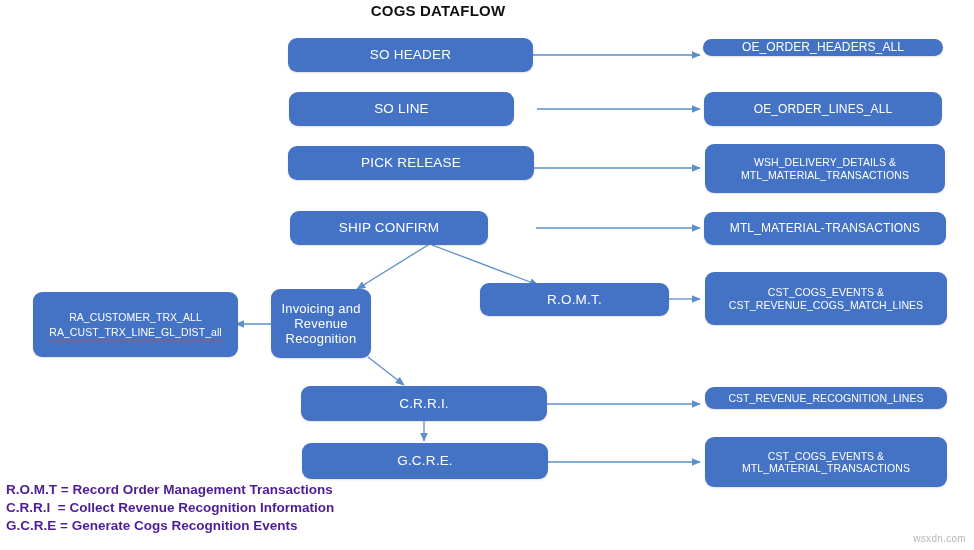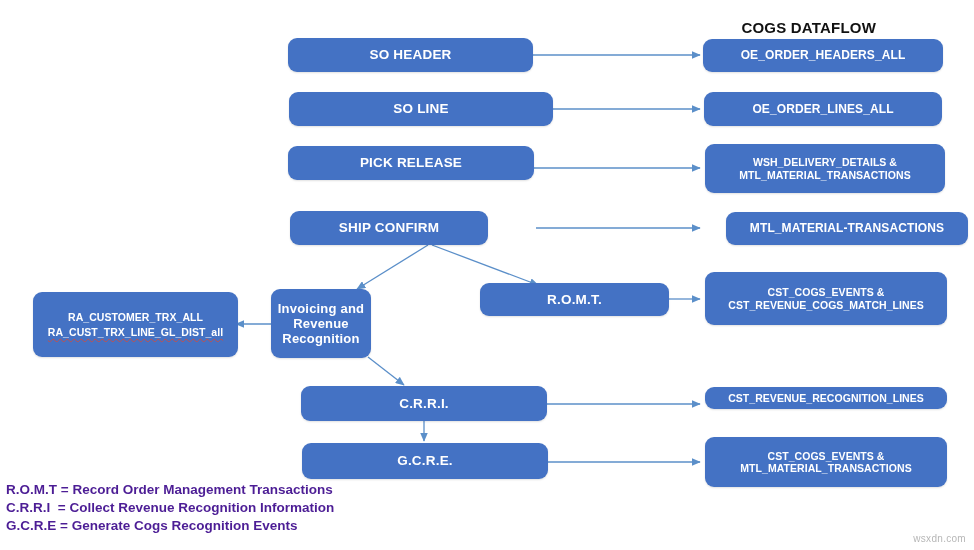--- a/index.html
+++ b/index.html
@@ -19,26 +19,25 @@
     background: #ffffff;
     overflow: hidden;
   }
 
   
   #diagram-title {
     position: absolute;
     left: 0;
     top: 2px;
     width: 876px;
-    text-align: right;
+    text-align: center;
     font-size: 15px;
     font-weight: bold;
     color: #111111;
     letter-spacing: 0.2px;
-    margin-top: 17px;
   }
 
   
   #connectors {
     position: absolute;
     left: 0;
     top: 0;
     width: 974px;
     height: 550px;
     pointer-events: none;
@@ -51,21 +50,20 @@
     background: #4472C4;
     border-radius: 9px;
     color: #ffffff;
     display: flex;
     align-items: center;
     justify-content: center;
     text-align: center;
     line-height: 1.18;
     padding: 2px 6px;
     box-shadow: 0 1px 2px rgba(0,0,0,0.12);
-    font-weight: bold;
   }
   .node .label {
     display: block;
     width: 100%;
     white-space: pre-line;
   }
   .node.proc   { font-size: 13.5px; letter-spacing: 0.2px; }
   .node.table  { font-size: 12px;  letter-spacing: 0.1px; }
   .node.tiny   { font-size: 10.5px; letter-spacing: 0.05px; }
 
@@ -142,21 +140,21 @@
       <line x1="424" y1="421" x2="424" y2="441" marker-end="url(#arrowhead)"></line>
 
       <line x1="548" y1="462" x2="700" y2="462" marker-end="url(#arrowhead)"></line>
     </g>
   </svg>
 
   <div class="node proc" style="left:288px; top:38px; width:245px; height:34px;">
     <span class="label">SO HEADER</span>
   </div>
 
-  <div class="node proc" style="left:289px; top:92px; width:264px; height:34px;">
+  <div class="node proc" style="left:289px; top:92px; width:225px; height:34px;">
     <span class="label">SO LINE</span>
   </div>
 
   <div class="node proc" style="left:288px; top:146px; width:246px; height:34px;">
     <span class="label">PICK RELEASE</span>
   </div>
 
   <div class="node proc" style="left:290px; top:211px; width:198px; height:34px;">
     <span class="label">SHIP CONFIRM</span>
   </div>
@@ -172,34 +170,34 @@
   </div>
 
   <div class="node proc" style="left:301px; top:386px; width:246px; height:35px;">
     <span class="label">C.R.R.I.</span>
   </div>
 
   <div class="node proc" style="left:302px; top:443px; width:246px; height:36px;">
     <span class="label">G.C.R.E.</span>
   </div>
 
-  <div class="node table" style="left:703px; top:39px; width:240px; height:33px;">
+  <div class="node table" style="left:703px; top:39px; width:240px; height:17px;">
     <span class="label">OE_ORDER_HEADERS_ALL</span>
   </div>
 
   <div class="node table" style="left:704px; top:92px; width:238px; height:34px;">
     <span class="label">OE_ORDER_LINES_ALL</span>
   </div>
 
   <div class="node table tiny" style="left:705px; top:144px; width:240px; height:49px;">
     <span class="label">WSH_DELIVERY_DETAILS &amp;
 MTL_MATERIAL_TRANSACTIONS</span>
   </div>
 
-  <div class="node table" style="left:726px; top:212px; width:242px; height:33px;">
+  <div class="node table" style="left:704px; top:212px; width:242px; height:33px;">
     <span class="label">MTL_MATERIAL-TRANSACTIONS</span>
   </div>
 
   <div class="node table tiny" style="left:705px; top:272px; width:242px; height:53px;">
     <span class="label">CST_COGS_EVENTS &amp;
 CST_REVENUE_COGS_MATCH_LINES</span>
   </div>
 
   <div class="node table tiny" style="left:705px; top:387px; width:242px; height:22px;">
     <span class="label">CST_REVENUE_RECOGNITION_LINES</span>

